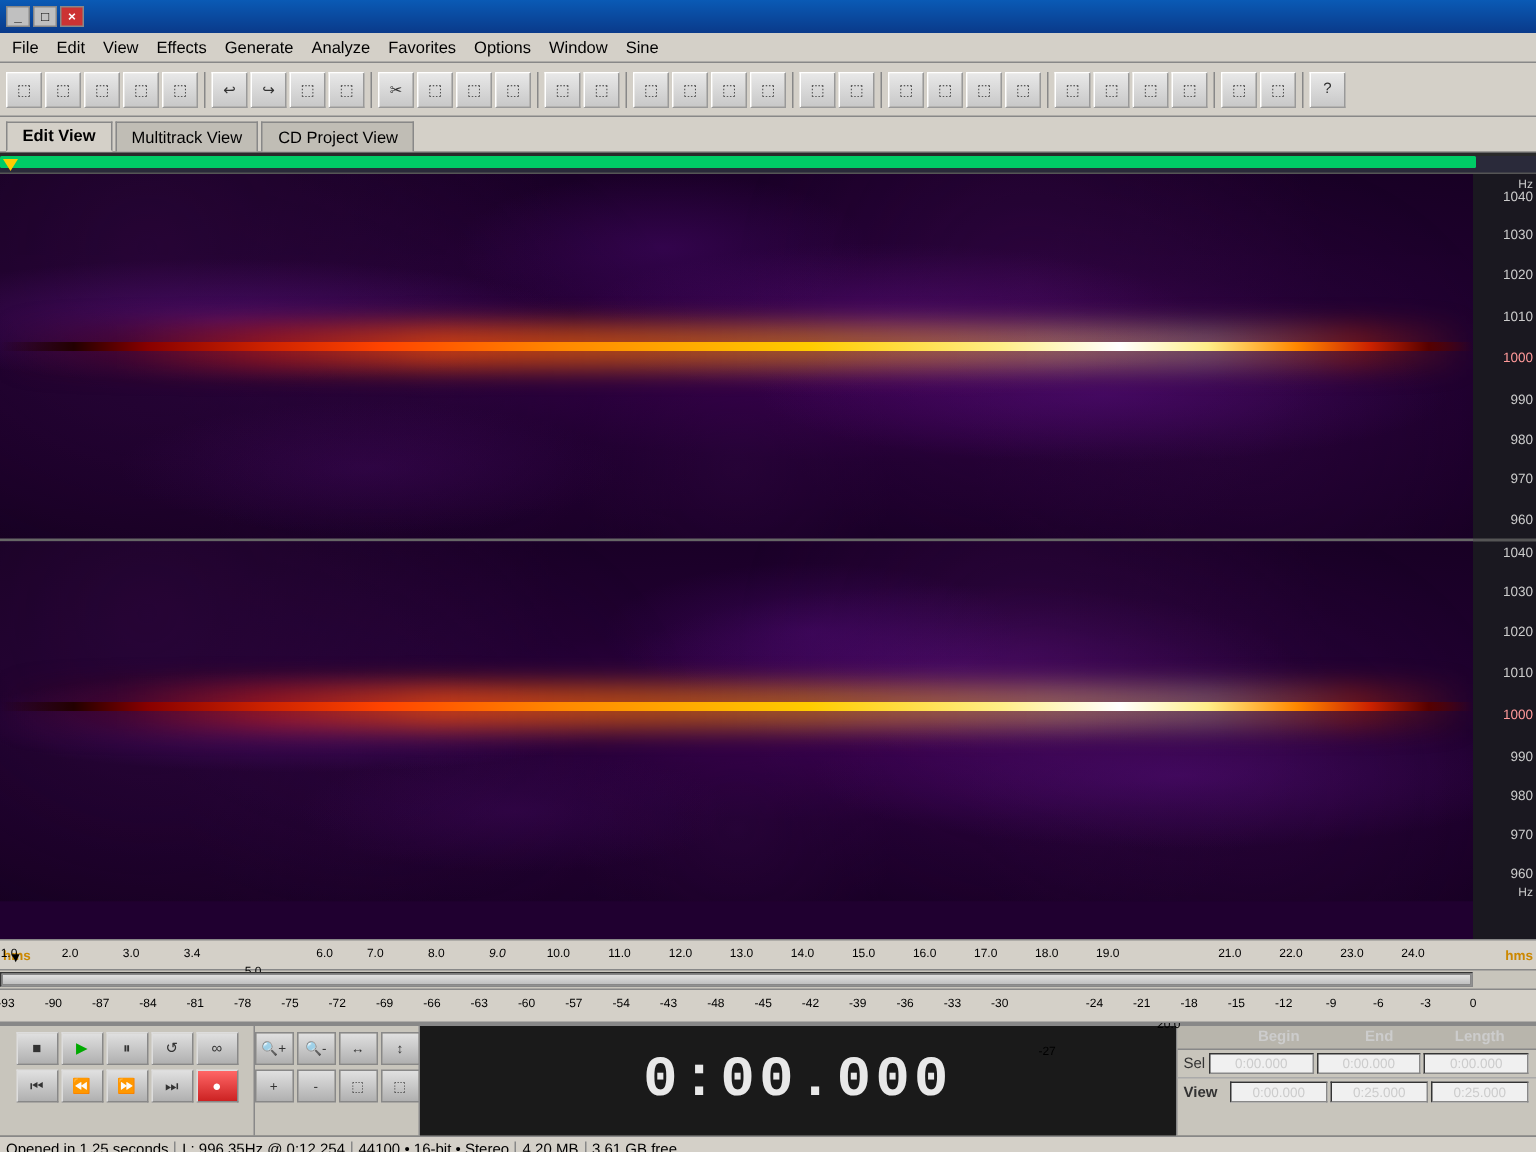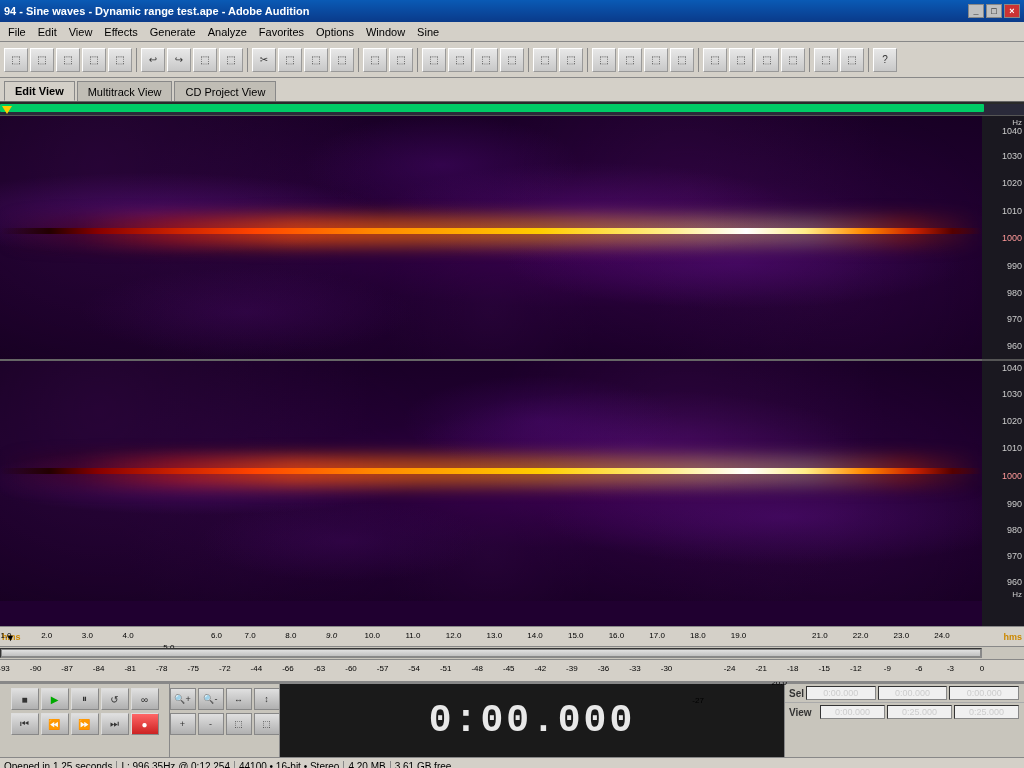--- a/index.html
+++ b/index.html
@@ -189,21 +189,20 @@
         radial-gradient(circle at 70% 30%, rgba(90,20,110,0.35) 0%, transparent 28%),
         radial-gradient(circle at 85% 70%, rgba(70,15,90,0.3) 0%, transparent 22%),
         radial-gradient(circle at 50% 80%, rgba(80,20,100,0.25) 0%, transparent 20%);
     }
 
   </style>
 </head>
 <body>
 
 <div id="title-bar">
-  <span>94 - Sine waves - Dynamic range test.ape - Adobe Audition</span>
   <div id="title-controls">
     <div class="title-btn">_</div>
     <div class="title-btn">□</div>
     <div class="title-btn" style="background:#cc3333;color:white;">×</div>
   </div>
 </div>
 
 <div id="menu-bar">
   <span class="menu-item">File</span>
   <span class="menu-item">Edit</span>
@@ -407,21 +406,21 @@
 </div>
 
 <div style="height:20px; background:#d4d0c8; display:flex; align-items:center; border-top:1px solid #888; font-size:9px; color:#000; position:relative;">
   <div style="width:2px; padding-left:2px; color:#cc8800; font-weight:bold;">hms</div>
   <div style="flex:1; position:relative; height:100%; margin:0 42px 0 4px;" id="time-ruler-inner">
 
     <div style="position:absolute; left:0%; top:6px;">▼</div>
   <div style="position: absolute; left: 0%; top: 4px; transform: translateX(-50%); font-size: 8px;">1.0</div>
       <div style="position: absolute; left: 4.34783%; top: 4px; transform: translateX(-50%); font-size: 8px; text-align: right;">2.0</div>
       <div style="position: absolute; left: 8.69565%; top: 4px; transform: translateX(-50%); font-size: 8px;">3.0</div>
-      <div style="position: absolute; left: 13.0435%; top: 4px; transform: translateX(-50%); font-size: 8px;">4.0</div>
+      <div style="position: absolute; left: 13.0435%; top: 4px; transform: translateX(-50%); font-size: 8px;">3.4</div>
       <div style="position: absolute; left: 17.3913%; top: 16px; transform: translateX(-50%); font-size: 8px;">5.0</div>
       <div style="position: absolute; left: 21.7391%; top: 4px; transform: translateX(-50%); font-size: 8px; padding-left: 14px;">6.0</div>
       <div style="position: absolute; left: 26.087%; top: 4px; transform: translateX(-50%); font-size: 8px;">7.0</div>
       <div style="position: absolute; left: 30.4348%; top: 4px; transform: translateX(-50%); font-size: 8px;">8.0</div>
       <div style="position: absolute; left: 34.7826%; top: 4px; transform: translateX(-50%); font-size: 8px; font-style: italic;">9.0</div>
       <div style="position: absolute; left: 39.1304%; top: 4px; transform: translateX(-50%); font-size: 8px;">10.0</div>
       <div style="position: absolute; left: 43.4783%; top: 4px; transform: translateX(-50%); font-size: 8px;">11.0</div>
       <div style="position: absolute; left: 47.8261%; top: 4px; transform: translateX(-50%); font-size: 8px;">12.0</div>
       <div style="position: absolute; left: 52.1739%; top: 4px; transform: translateX(-50%); font-size: 8px;">13.0</div>
       <div style="position: absolute; left: 56.5217%; top: 4px; transform: translateX(-50%); font-size: 8px;">14.0</div>
@@ -448,27 +447,27 @@
 <div style="height:22px; background:#d4d0c8; display:flex; align-items:center; font-size:8px; color:#000; position:relative; border-bottom:1px solid #888;">
   <div style="flex:1; position:relative; height:100%; margin-right:42px; margin-left:4px;" id="db-ruler-inner">
   <div style="position: absolute; left: 0%; top: 4px; transform: translateX(-50%); font-size: 8px;">-93</div>
       <div style="position: absolute; left: 3.22581%; top: 4px; transform: translateX(-50%); font-size: 8px;">-90</div>
       <div style="position: absolute; left: 6.45161%; top: 4px; transform: translateX(-50%); font-size: 8px;">-87</div>
       <div style="position: absolute; left: 9.67742%; top: 4px; transform: translateX(-50%); font-size: 8px;">-84</div>
       <div style="position: absolute; left: 12.9032%; top: 4px; transform: translateX(-50%); font-size: 8px;">-81</div>
       <div style="position: absolute; left: 16.129%; top: 4px; transform: translateX(-50%); font-size: 8px;">-78</div>
       <div style="position: absolute; left: 19.3548%; top: 4px; transform: translateX(-50%); font-size: 8px;">-75</div>
       <div style="position: absolute; left: 22.5806%; top: 4px; transform: translateX(-50%); font-size: 8px;">-72</div>
-      <div style="position: absolute; left: 25.8065%; top: 4px; transform: translateX(-50%); font-size: 8px;">-44</div>
+      <div style="position: absolute; left: 25.8065%; top: 4px; transform: translateX(-50%); font-size: 8px;">-69</div>
       <div style="position: absolute; left: 29.0323%; top: 4px; transform: translateX(-50%); font-size: 8px;">-66</div>
       <div style="position: absolute; left: 32.2581%; top: 4px; transform: translateX(-50%); font-size: 8px;">-63</div>
       <div style="position: absolute; left: 35.4839%; top: 4px; transform: translateX(-50%); font-size: 8px;">-60</div>
       <div style="position: absolute; left: 38.7097%; top: 4px; transform: translateX(-50%); font-size: 8px;">-57</div>
       <div style="position: absolute; left: 41.9355%; top: 4px; transform: translateX(-50%); font-size: 8px;">-54</div>
-      <div style="position: absolute; left: 45.1613%; top: 4px; transform: translateX(-50%); font-size: 8px;">-51</div>
+      <div style="position: absolute; left: 45.1613%; top: 4px; transform: translateX(-50%); font-size: 8px;">-43</div>
       <div style="position: absolute; left: 48.3871%; top: 4px; transform: translateX(-50%); font-size: 8px;">-48</div>
       <div style="position: absolute; left: 51.6129%; top: 4px; transform: translateX(-50%); font-size: 8px;">-45</div>
       <div style="position: absolute; left: 54.8387%; top: 4px; transform: translateX(-50%); font-size: 8px;">-42</div>
       <div style="position: absolute; left: 58.0645%; top: 4px; transform: translateX(-50%); font-size: 8px;">-39</div>
       <div style="position: absolute; left: 61.2903%; top: 4px; transform: translateX(-50%); font-size: 8px;">-36</div>
       <div style="position: absolute; left: 64.5161%; top: 4px; transform: translateX(-50%); font-size: 8px;">-33</div>
       <div style="position: absolute; left: 67.7419%; top: 4px; transform: translateX(-50%); font-size: 8px;">-30</div>
       <div style="position: absolute; left: 70.9677%; top: 4px; transform: translateX(-50%); font-size: 8px; margin-top: 32px;">-27</div>
       <div style="position: absolute; left: 74.1935%; top: 4px; transform: translateX(-50%); font-size: 8px;">-24</div>
       <div style="position: absolute; left: 77.4194%; top: 4px; transform: translateX(-50%); font-size: 8px;">-21</div>
@@ -514,22 +513,28 @@
       <div class="zoom-btn" style="font-size:9px;">⬚</div>
       <div class="zoom-btn" style="font-size:9px;">⬚</div>
     </div>
   </div>
 
   <div style="flex:1; background:#1a1a1a; display:flex; align-items:center; justify-content:center;">
     <span style="font-size:38px; font-family:'Courier New', monospace; color:#e8e8e8; font-weight:bold; letter-spacing:3px;">0:00.000</span>
   </div>
 
   <div style="width:240px; border-left:1px solid #888; font-size:10px; display:flex; flex-direction:column;">
+    <div style="display:flex; background:#b8b5ac; border-bottom:1px solid #888; padding:2px 4px;">
+      <div style="width:30px;"></div>
+      <div style="flex:1; text-align:center; font-weight:bold; font-size:10px;">Begin</div>
+      <div style="flex:1; text-align:center; font-weight:bold; font-size:10px;">End</div>
+      <div style="flex:1; text-align:center; font-weight:bold; font-size:10px;">Length</div>
+    </div>
     <div style="display:flex; align-items:center; padding:2px 4px; border-bottom:1px solid #aaa;">
-      <div style="width:16px; font-size:10px; color:#333; font-weight:bold;">Sel</div>
+      <div style="width:16px; font-size:10px; color:#333; font-weight:normal;">Sel</div>
       <div style="flex:1; background:#f0f0f0; border:1px inset #888; padding:1px 2px; font-size:9px; text-align:center; margin:0 1px;">0:00.000</div>
       <div style="flex:1; background:#f0f0f0; border:1px inset #888; padding:1px 2px; font-size:9px; text-align:center; margin:0 1px;">0:00.000</div>
       <div style="flex:1; background:#f0f0f0; border:1px inset #888; padding:1px 2px; font-size:9px; text-align:center; margin:0 1px;">0:00.000</div>
     </div>
     <div style="display:flex; align-items:center; padding:2px 4px;">
       <div style="width:30px; font-size:10px; color:#333; font-weight:bold;">View</div>
       <div style="flex:1; background:#f0f0f0; border:1px inset #888; padding:1px 2px; font-size:9px; text-align:center; margin:0 1px;">0:00.000</div>
       <div style="flex:1; background:#f0f0f0; border:1px inset #888; padding:1px 2px; font-size:9px; text-align:center; margin:0 1px;">0:25.000</div>
       <div style="flex:1; background:#f0f0f0; border:1px inset #888; padding:1px 2px; font-size:9px; text-align:center; margin:0 1px;">0:25.000</div>
     </div>

